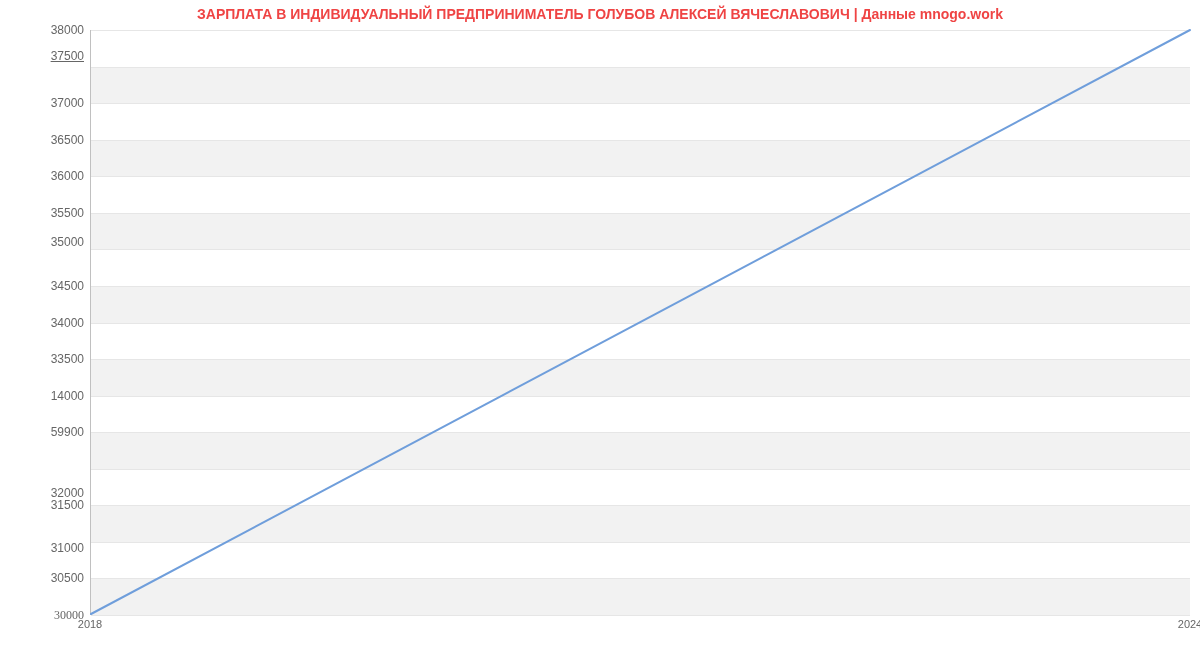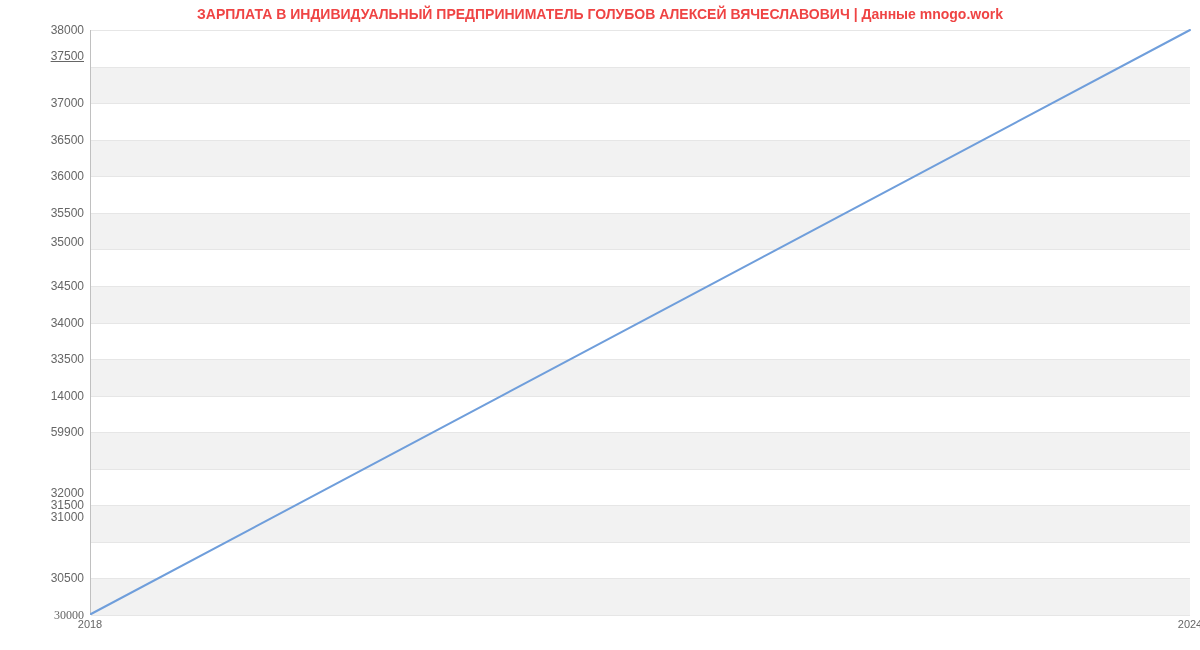--- a/index.html
+++ b/index.html
@@ -108,21 +108,21 @@
       <div class="gridline" style="top: 73.125px;"></div>
       <div class="gridline" style="top: 36.5625px;"></div>
       <div class="gridline" style="top: 0px;"></div>
       <svg class="line-layer" preserveAspectRatio="none" viewBox="0 0 1100 585">
         <path d="M0 585 L1100 0" fill="none" stroke="#6f9edb" stroke-width="2" stroke-linecap="round"></path>
       </svg>
   </div>
 
 <div class="y-tick-label" style="top: 615px; font-family: Liberation Serif, serif;">30000</div>
     <div class="y-tick-label" style="top: 578.438px;">30500</div>
-    <div class="y-tick-label" style="top: 517px;">31000</div>
+    <div class="y-tick-label" style="top: 548px;">31000</div>
     <div class="y-tick-label" style="top: 505.312px;">31500</div>
     <div class="y-tick-label" style="top: 468.75px; margin-top: 24px;">32000</div>
     <div class="y-tick-label" style="top: 432.188px;">59900</div>
     <div class="y-tick-label" style="top: 395.625px;">14000</div>
     <div class="y-tick-label" style="top: 359.062px;">33500</div>
     <div class="y-tick-label" style="top: 322.5px;">34000</div>
     <div class="y-tick-label" style="top: 285.938px;">34500</div>
     <div class="y-tick-label" style="top: 242px;">35000</div>
     <div class="y-tick-label" style="top: 212.812px;">35500</div>
     <div class="y-tick-label" style="top: 176.25px;">36000</div>

